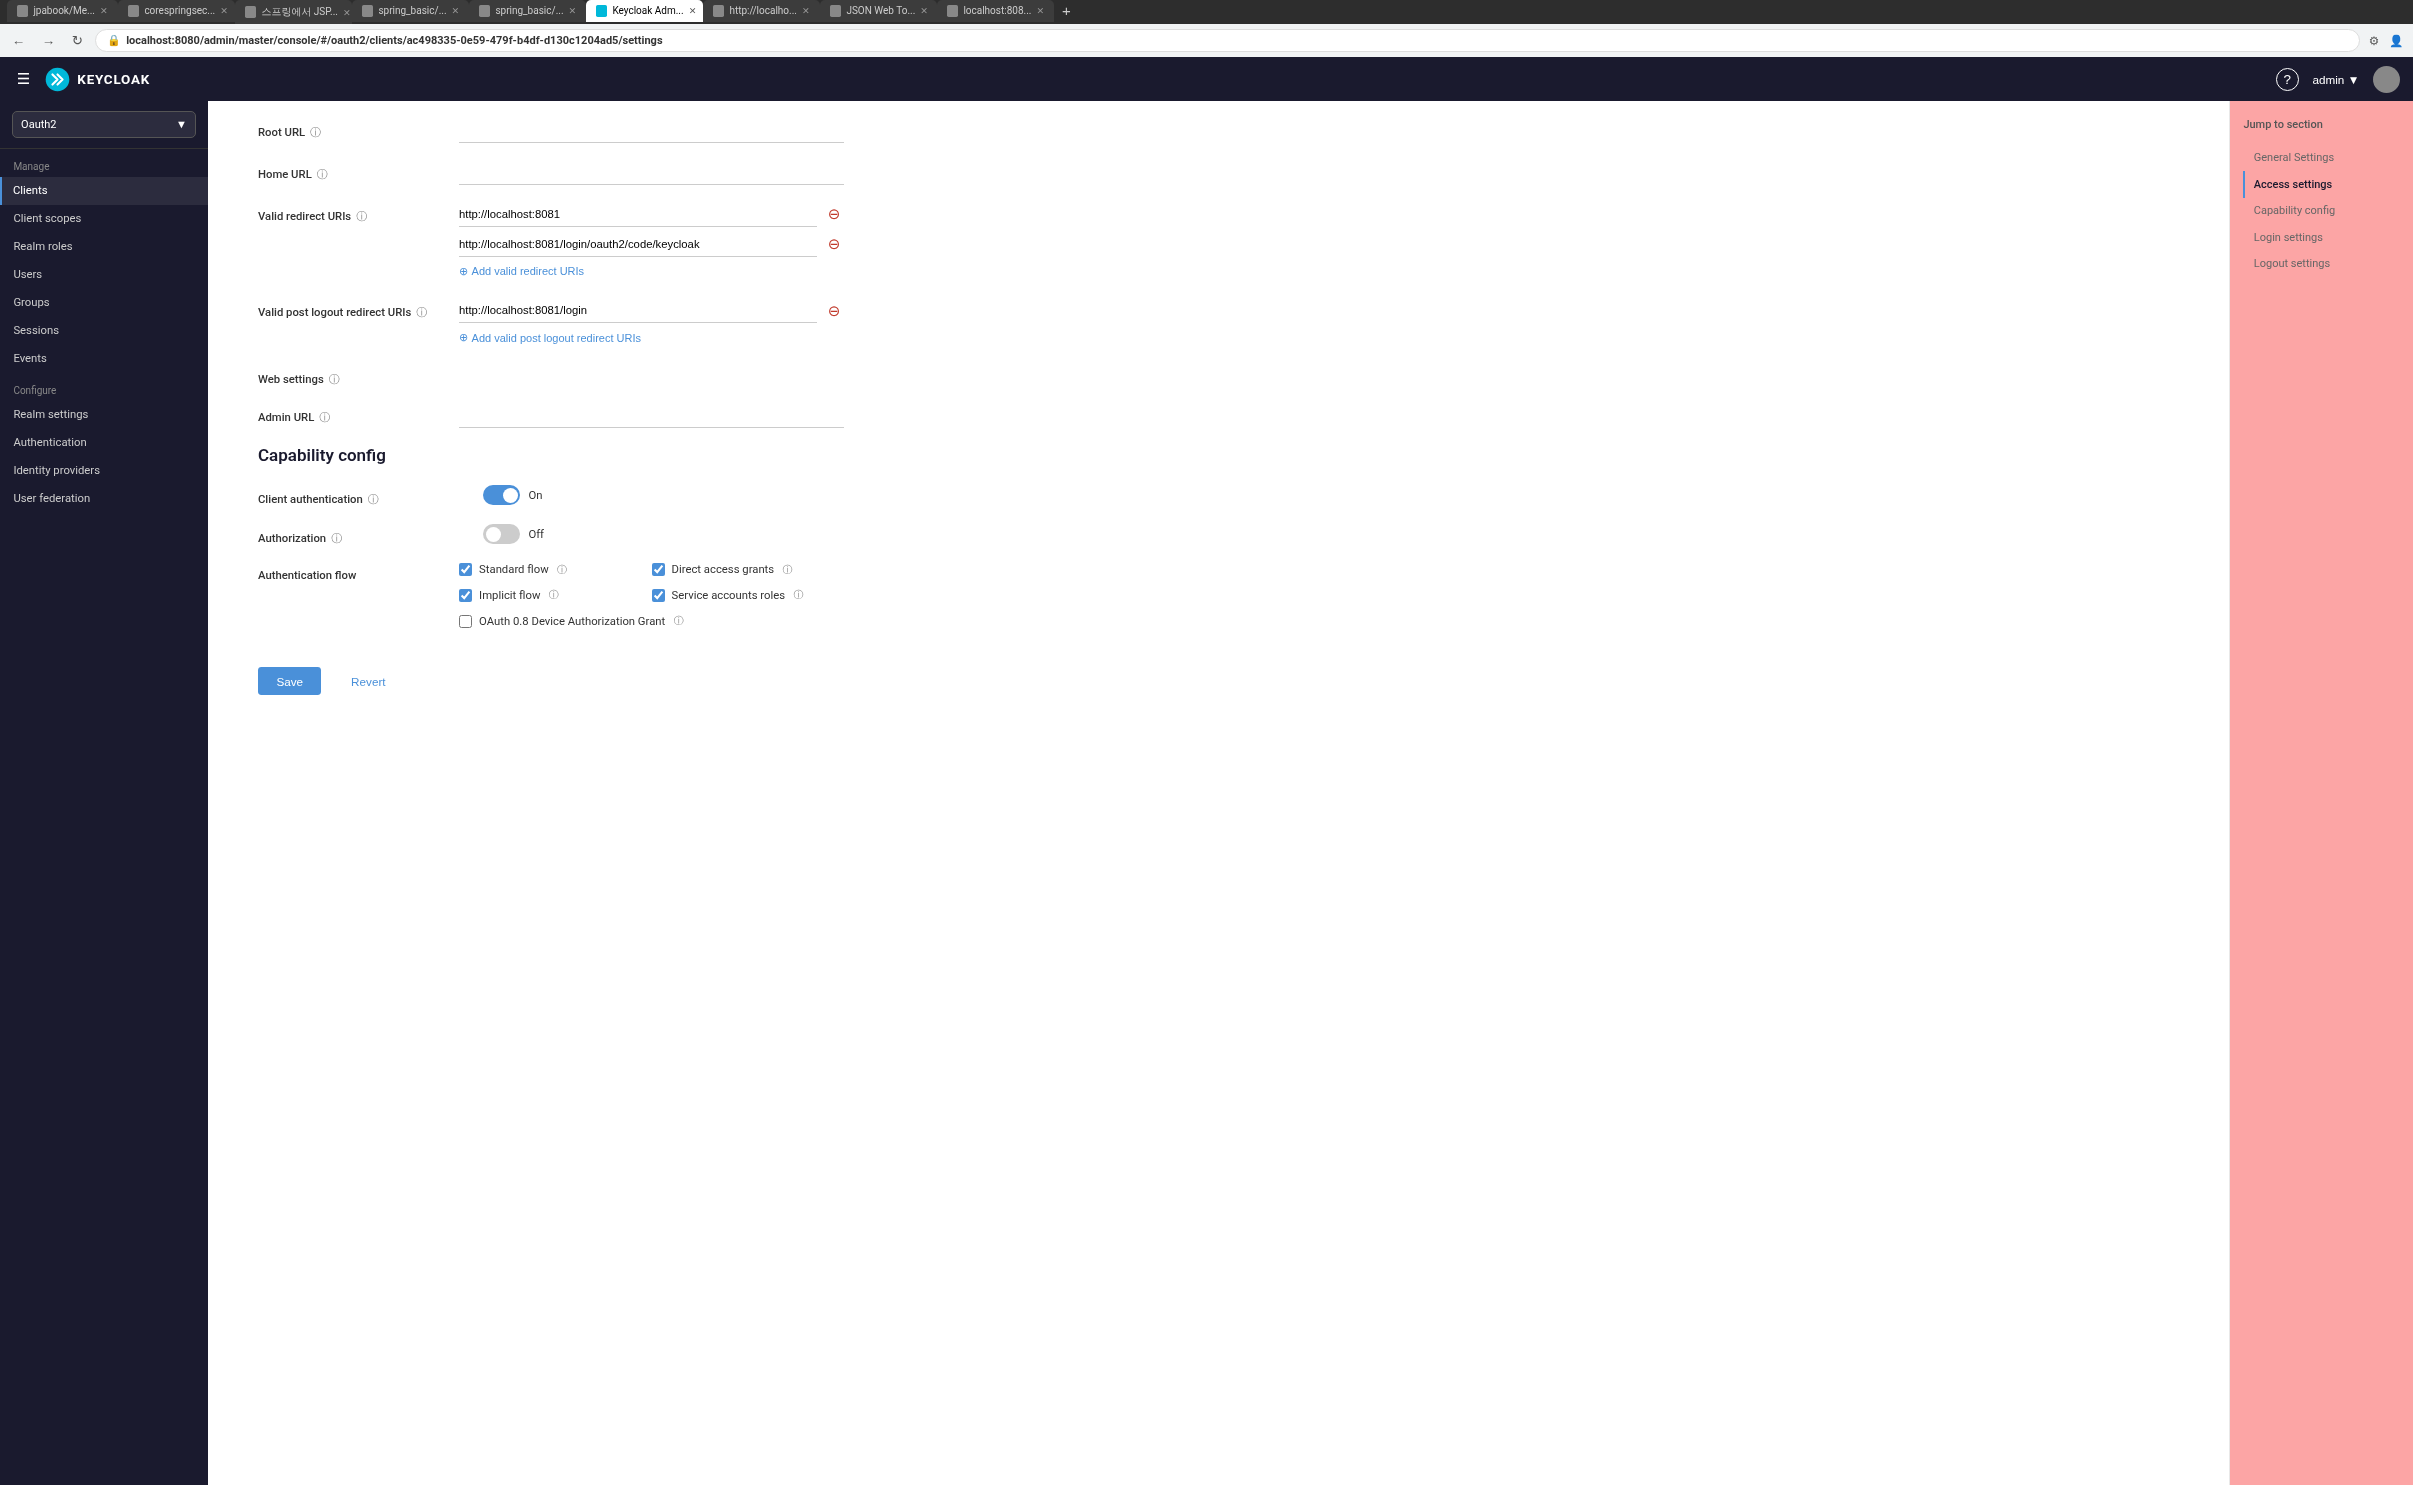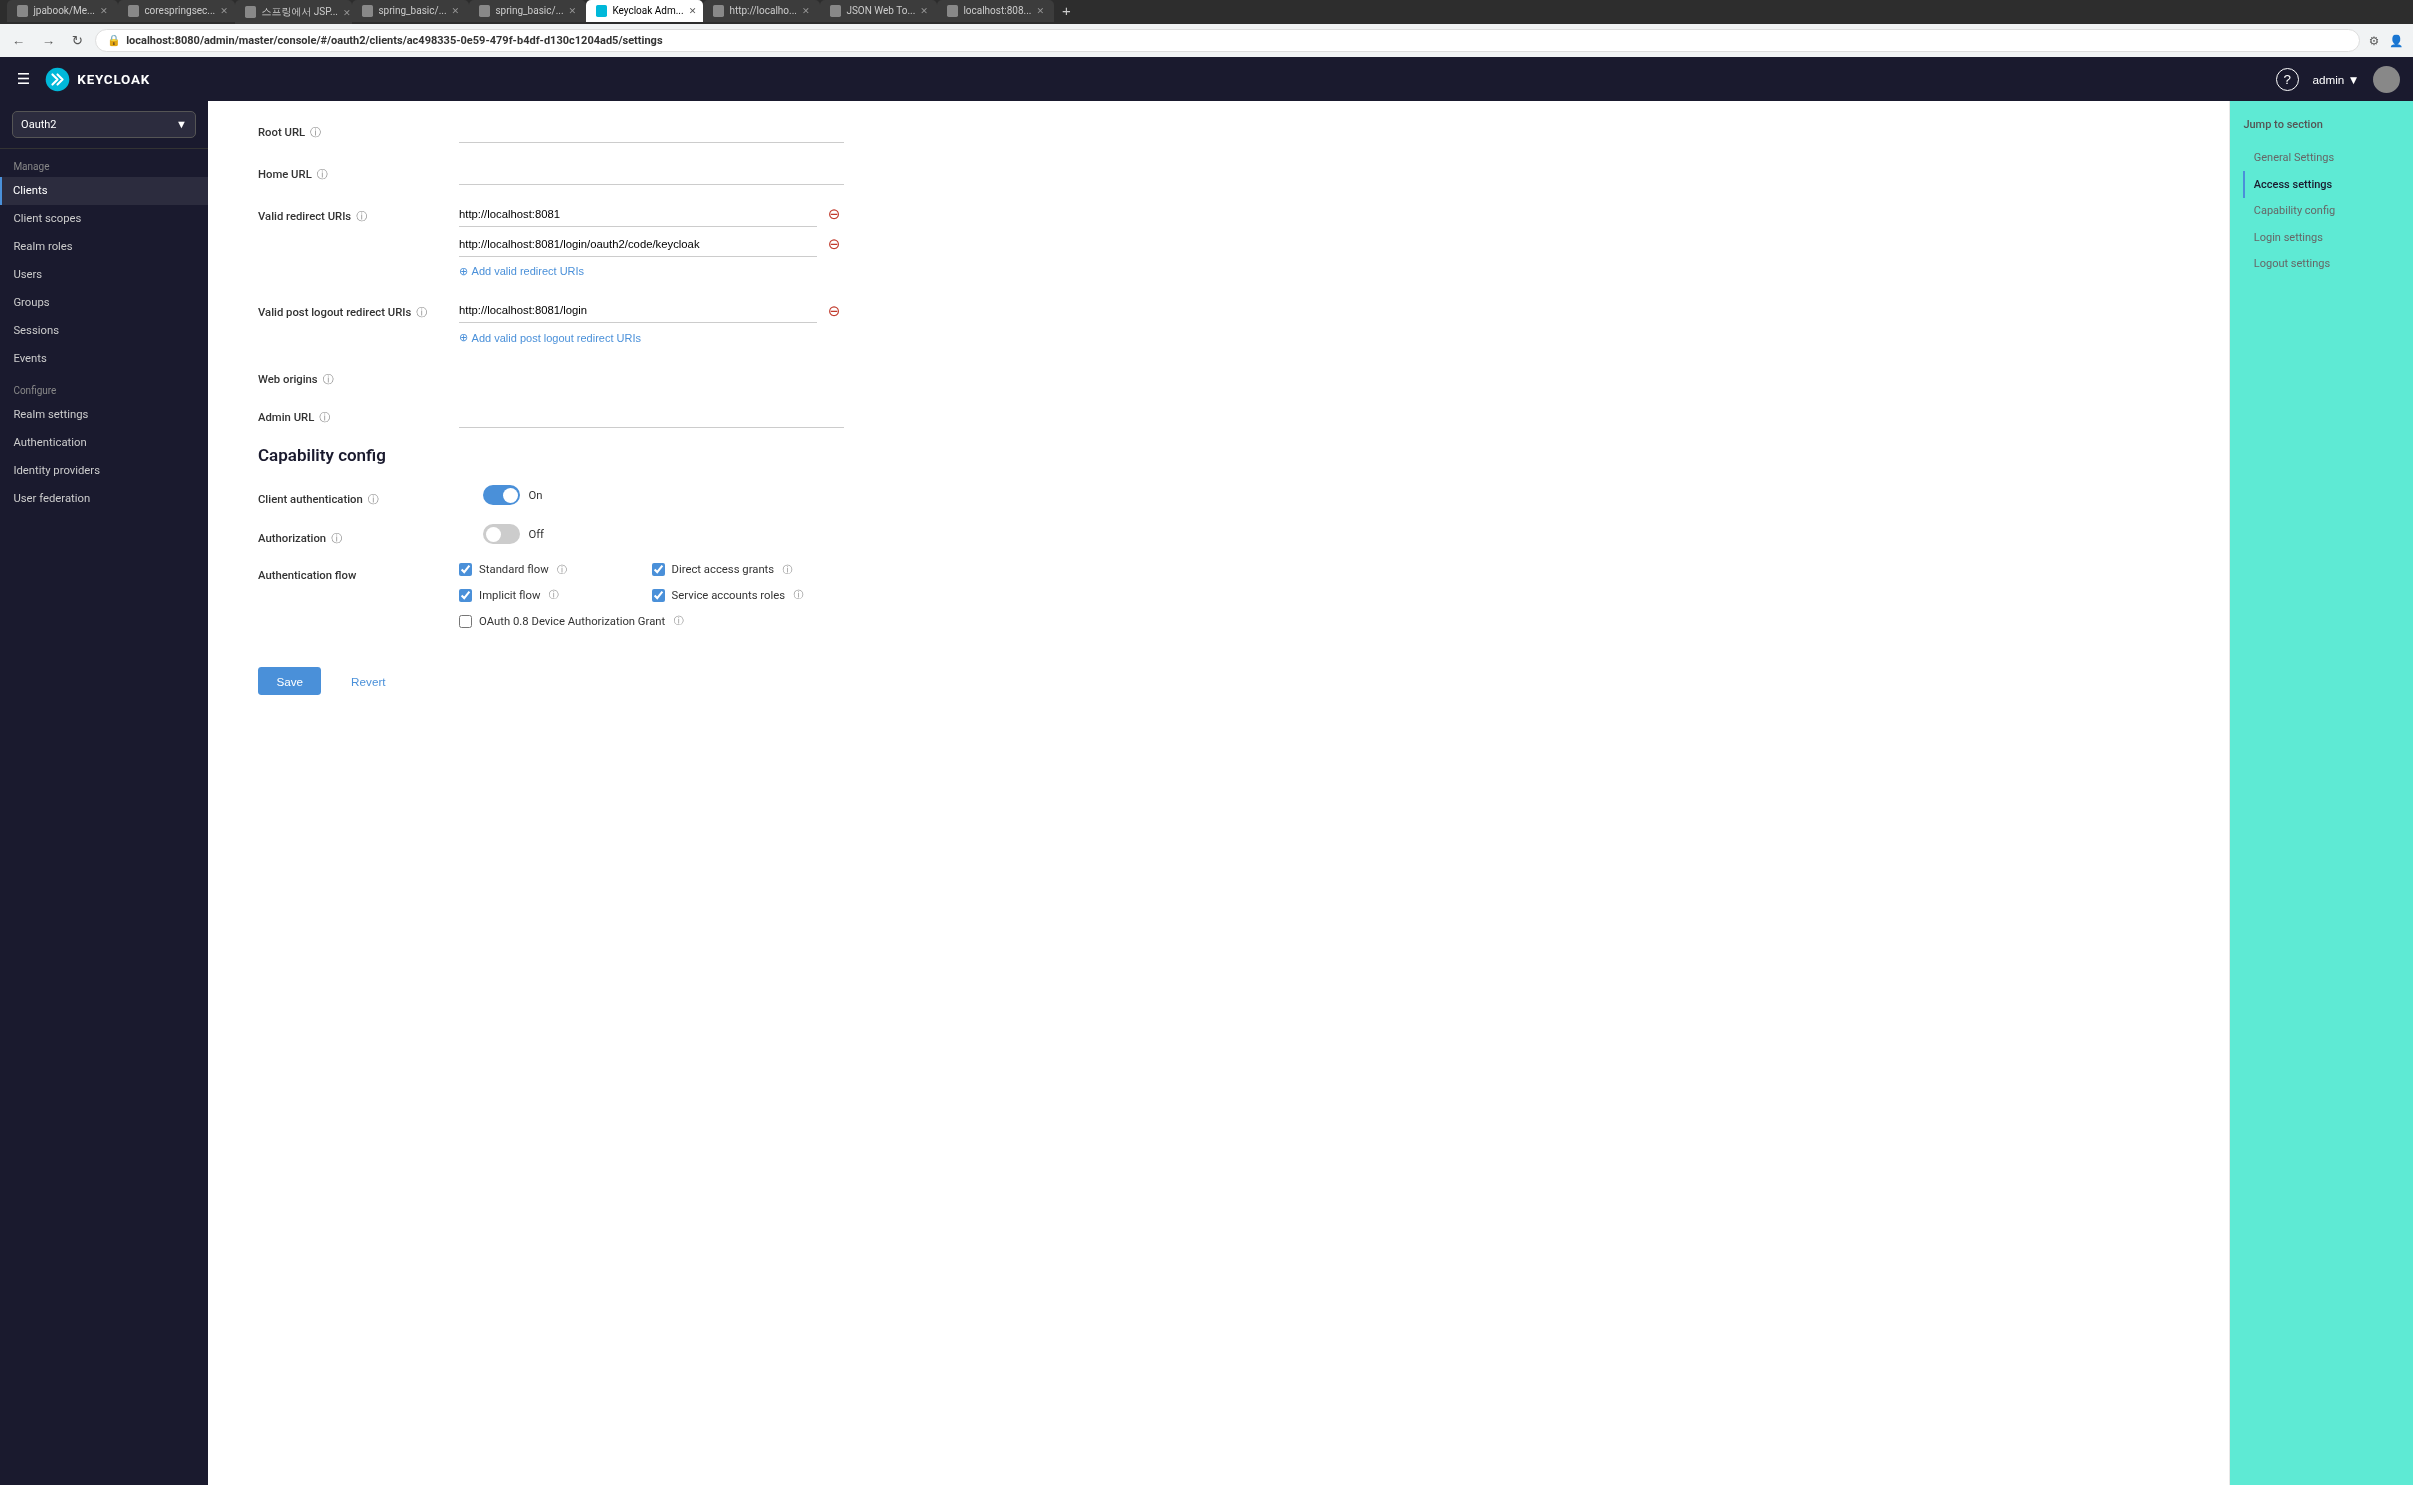--- a/index.html
+++ b/index.html
@@ -36,21 +36,21 @@
     .realm-selector { padding: 10px 11.7px; border-bottom: 0.8px solid #333; }
     .realm-select { background: #2c2c3e; color: #fff; border: 0.8px solid #555; border-radius: 5px; padding: 5.9px 8.4px; width: 100%; font-size: 11px; cursor: pointer; display: flex; align-items: center; justify-content: space-between; }
     .sidebar-section-label { padding: 11.7px 13.4px 5px; font-size: 10px; color: #888; text-transform: none; font-weight: 400; }
     .sidebar-item { padding: 7.5px 13.4px; cursor: pointer; color: #ccc; font-size: 11.3px; display: flex; align-items: center; }
     .sidebar-item.active { background: #2c2c3e; color: #fff; border-left: 2.5px solid #4a90d9; padding-left: 11px; }
 
     
     .main-content { flex: 1; overflow-y: auto; background: #fff; margin-left: 16px; }
 
     
-    .right-panel { width: 184px; flex-shrink: 0; background: #5eead4; border-left: 0.8px solid #e8e8e8; padding: 17px 13.4px; overflow-y: auto; }
+    .right-panel { width: 184px; flex-shrink: 0; background: #fca5a5; border-left: 0.8px solid #e8e8e8; padding: 17px 13.4px; overflow-y: auto; }
     .jump-to-section-title { font-size: 11px; color: #555; font-weight: 500; margin-bottom: 13.4px; }
     .section-link { display: block; padding: 6.7px 0 6.7px 8.4px; font-size: 11px; color: #666; cursor: pointer; border-left: 2.5px solid transparent; text-decoration: none; }
     .section-link.active { border-left: 2.5px solid #4a90d9; color: #1a1a2e; font-weight: 500; }
 
     
     .form-area { padding: 17px 34px 34px; max-width: 654px; }
     .form-row { display: flex; align-items: flex-start; margin-bottom: 17px; }
     .form-label { width: 201px; flex-shrink: 0; font-size: 11.3px; color: #333; font-weight: 500; display: flex; align-items: center; gap: 5px; padding-top: 6.7px; }
     .form-label .help-icon { color: #888; font-size: 11px; cursor: pointer; }
     .form-field { flex: 1; }
@@ -284,21 +284,21 @@
             </div>
             <button class="add-link">
               <span class="icon-plus-circle"></span>
               <span>Add valid post logout redirect URIs</span>
             </button>
           </div>
         </div>
 
         <div class="form-row">
           <div class="form-label">
-            <span>Web origins</span>
+            <span>Web settings</span>
             <span class="help-icon">ⓘ</span>
           </div>
         </div>
 
         <div class="form-row">
           <div class="form-label">
             <span>Admin URL</span>
             <span class="help-icon">ⓘ</span>
           </div>
           <div class="form-field">

